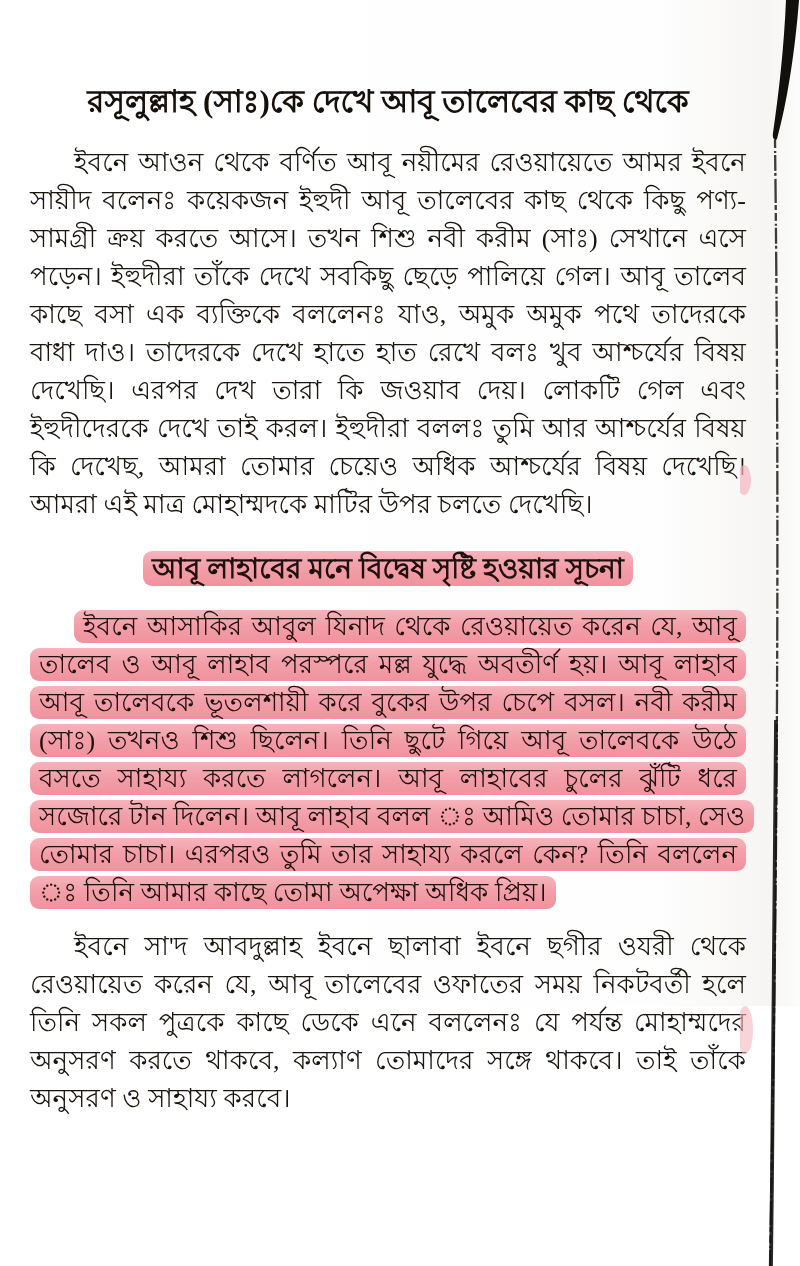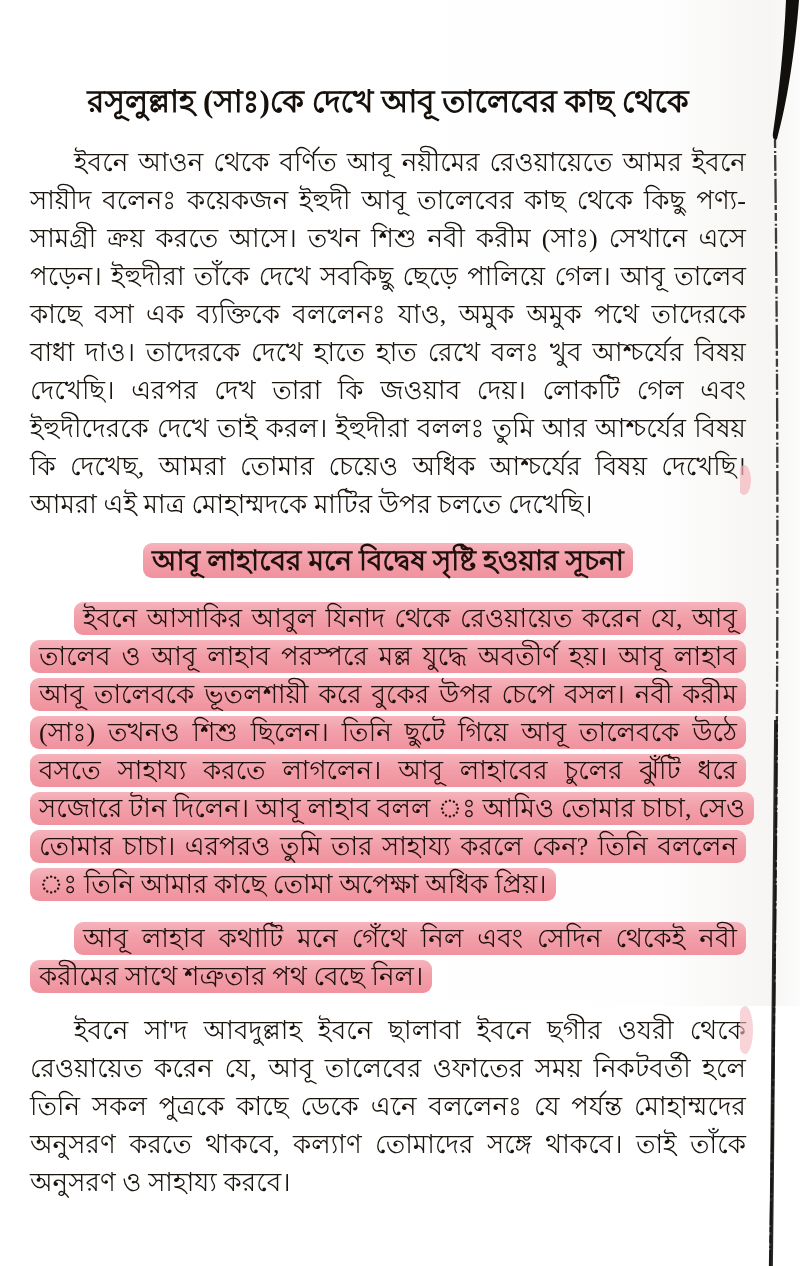--- a/index.html
+++ b/index.html
@@ -32,21 +32,21 @@
   p.body-para {
     margin: 16px 0 0 0;
     font-size: 26px;
     line-height: 38px;
     text-align: justify;
     text-indent: 44px;
     letter-spacing: 0.1px;
     font-family: Liberation Serif, serif;
   }
   .section-title {
-    margin: 14px 0 6px 0;
+    margin: 22px 0 6px 0;
     text-align: center;
     font-size: 28px;
     font-weight: bold;
     line-height: 46px;
     text-indent: 0;
     color: #241210;
   }
   
   .hl {
     background-image: linear-gradient(180deg, #f6b3bb 0%, #f29fa9 45%, #f0929e 100%);
@@ -73,21 +73,20 @@
     <h1 class="title">
       <span>রসূলুল্লাহ (সাঃ)কে দেখে আবূ তালেবের কাছ থেকে</span>
     </h1>
 
     <p class="body-para">ইবনে আওন থেকে বর্ণিত আবূ নয়ীমের রেওয়ায়েতে আমর ইবনে সায়ীদ বলেনঃ কয়েকজন ইহুদী আবূ তালেবের কাছ থেকে কিছু পণ্য-সামগ্রী ক্রয় করতে আসে। তখন শিশু নবী করীম (সাঃ) সেখানে এসে পড়েন। ইহুদীরা তাঁকে দেখে সবকিছু ছেড়ে পালিয়ে গেল। আবূ তালেব কাছে বসা এক ব্যক্তিকে বললেনঃ যাও, অমুক অমুক  পথে তাদেরকে বাধা দাও। তাদেরকে দেখে হাতে হাত রেখে বলঃ খুব আশ্চর্যের বিষয় দেখেছি। এরপর দেখ তারা কি জওয়াব দেয়। লোকটি গেল এবং ইহুদীদেরকে দেখে তাই করল। ইহুদীরা বললঃ তুমি আর আশ্চর্যের বিষয় কি দেখেছ, আমরা তোমার চেয়েও অধিক আশ্চর্যের বিষয় দেখেছি। আমরা এই মাত্র মোহাম্মদকে মাটির উপর চলতে দেখেছি।</p>
 
     <h2 class="section-title"><span class="hl">আবূ লাহাবের মনে বিদ্বেষ সৃষ্টি হওয়ার সূচনা</span></h2>
 
     <p class="body-para"><span class="hl">ইবনে আসাকির আবুল যিনাদ থেকে রেওয়ায়েত করেন যে, আবূ তালেব ও আবূ লাহাব পরস্পরে মল্ল যুদ্ধে অবতীর্ণ হয়। আবূ লাহাব আবূ তালেবকে ভূতলশায়ী করে বুকের উপর চেপে বসল। নবী করীম (সাঃ) তখনও শিশু ছিলেন। তিনি ছুটে গিয়ে আবূ তালেবকে উঠে বসতে সাহায্য করতে লাগলেন। আবূ লাহাবের চুলের ঝুঁটি ধরে সজোরে টান দিলেন। আবূ লাহাব বলল ঃ আমিও তোমার চাচা, সেও তোমার চাচা। এরপরও তুমি তার সাহায্য করলে কেন? তিনি বললেন ঃ তিনি আমার কাছে তোমা অপেক্ষা অধিক প্রিয়।</span></p>
 
-    <p class="body-para"><span class="hl">আবূ লাহাব কথাটি মনে গেঁথে নিল এবং সেদিন থেকেই নবী করীমের সাথে শত্রুতার পথ বেছে নিল।</span></p>
 
 
     <p class="body-para">ইবনে সা'দ আবদুল্লাহ ইবনে ছালাবা ইবনে ছগীর ওযরী থেকে রেওয়ায়েত করেন যে, আবূ তালেবের ওফাতের সময় নিকটবর্তী হলে তিনি সকল পুত্রকে কাছে ডেকে এনে বললেনঃ যে পর্যন্ত মোহাম্মদের অনুসরণ করতে থাকবে, কল্যাণ তোমাদের সঙ্গে থাকবে। তাই তাঁকে অনুসরণ ও সাহায্য করবে।</p>
 
   </div>
 
   <svg class="edge-svg" viewBox="0 0 60 1266" xmlns="http://www.w3.org/2000/svg">
 
     <path d="M46,0 L59,0 C55,52 47,103 37,139 C35,142 32,138 33,133 C39,92 44,47 46,0 Z" fill="#12100d"></path>
 

